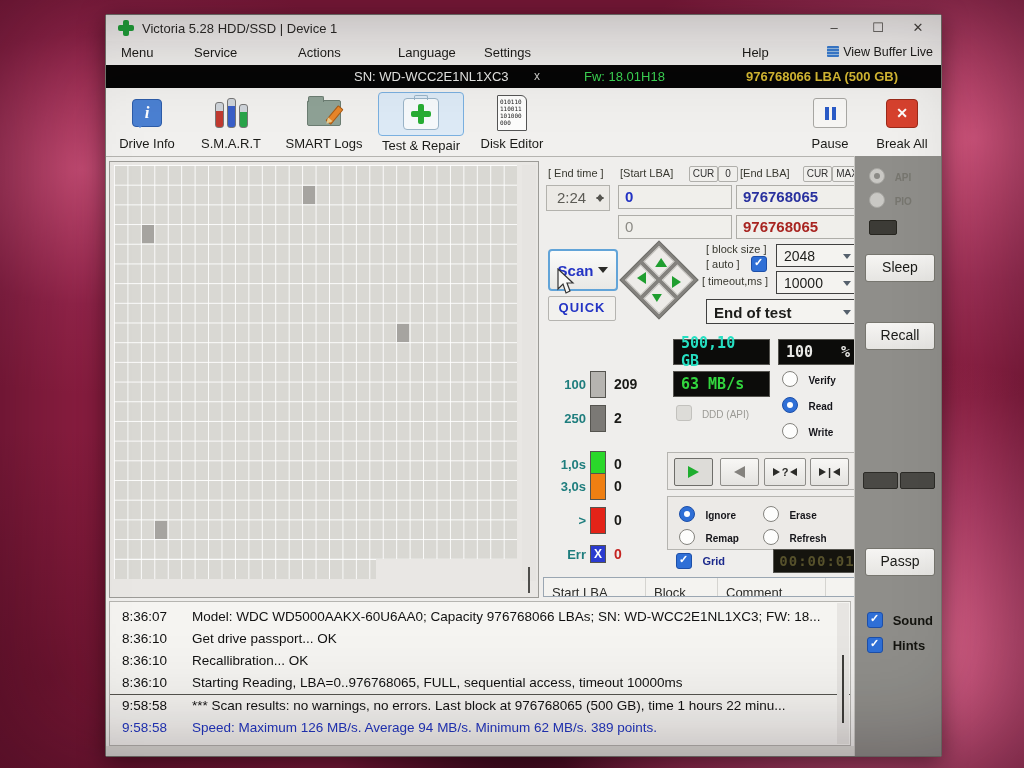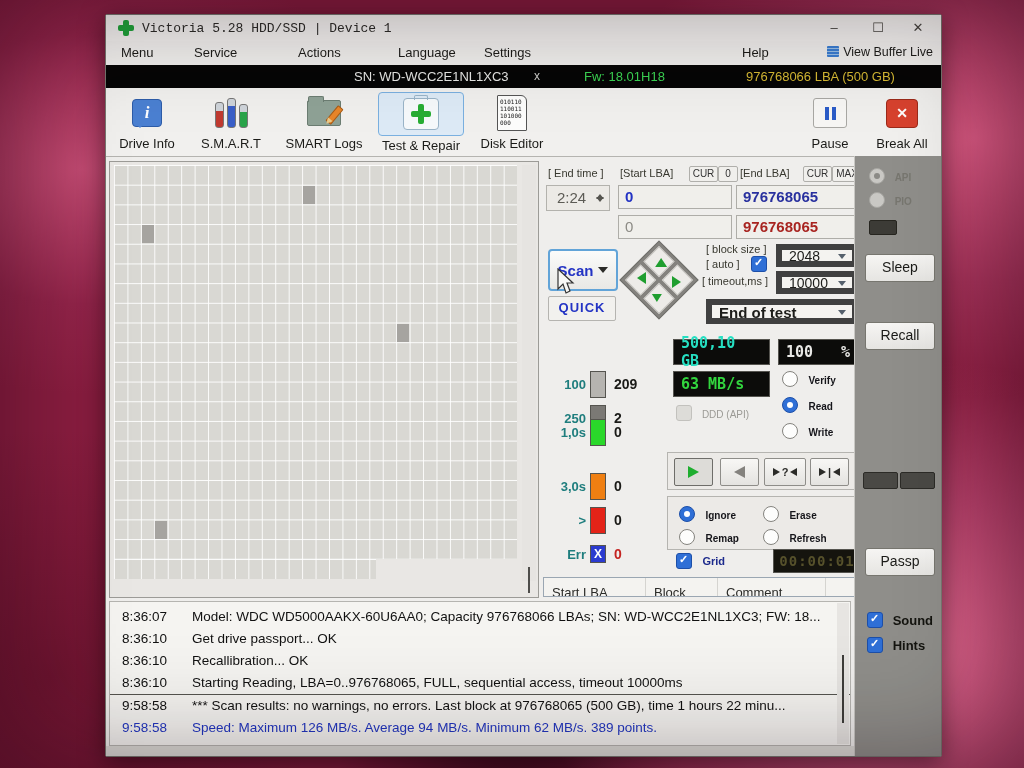--- a/index.html
+++ b/index.html
@@ -19,36 +19,36 @@
 
   .window{position:absolute;left:105px;top:14px;width:835px;height:741px;
     background:#efeeec;border:1px solid #77766f;border-radius:2px;
     box-shadow:0 6px 24px rgba(10,0,5,.5);}
 
   
   .titlebar{position:absolute;left:0;top:0;right:0;height:26px;background:#f4f3f1;border-bottom:1px solid #e0dfdc;}
   .app-icon{position:absolute;left:12px;top:5px;width:16px;height:16px;}
   .app-icon .v{position:absolute;left:5px;top:0;width:6px;height:16px;background:#1fa53a;border-radius:2px;}
   .app-icon .h{position:absolute;left:0;top:5px;width:16px;height:6px;background:#1fa53a;border-radius:2px;}
-  .title-text{position:absolute;left:36px;top:6px;font-size:13px;color:#2b2b28;font-family:Liberation Mono, monospace;}
+  .title-text{position:absolute;left:36px;top:6px;font-size:13px;color:#2b2b28;}
   .winbtn{position:absolute;top:4px;width:30px;height:18px;text-align:center;font-size:13px;color:#45443f;line-height:18px;}
   .btn-min{right:92px;} .btn-max{right:48px;} .btn-close{right:8px;}
 
   .menubar{position:absolute;left:0;top:26px;right:0;height:24px;background:#f2f1ef;}
   .menu-item{position:absolute;top:4px;font-size:13px;color:#1c1c19;}
   .vbl{position:absolute;top:4px;right:8px;font-size:12.5px;color:#1c1c19;}
   .vbl-icon{display:inline-block;width:12px;height:11px;vertical-align:-1px;margin-right:4px;
     background:linear-gradient(#3b7fd4 2px,#9cc2ea 2px 3px,#3b7fd4 3px 5px,#9cc2ea 5px 6px,#3b7fd4 6px 8px,#9cc2ea 8px 9px,#3b7fd4 9px 11px);border-radius:1px;}
 
   .devbar{position:absolute;left:0;top:50px;right:0;height:23px;background:#060606;font-size:13px;font-weight:bold;line-height:23px;}
   .dev-model{position:absolute;left:18px;color:#1fd7bd;margin-top:48px;}
   .dev-sn{position:absolute;left:248px;color:#e8e8e6;font-weight:normal;}
   .dev-x{position:absolute;left:428px;color:#cfcfcc;font-weight:normal;font-size:12px;}
   .dev-fw{position:absolute;left:478px;color:#3bd453;font-weight:normal;}
-  .dev-cap{position:absolute;left:640px;color:#d7ba34;font-weight:normal;}
+  .dev-cap{position:absolute;left:640px;color:#d7ba34;font-weight:bold;}
 
   
   .toolbar{position:absolute;left:0;top:73px;right:0;height:68px;background:#f1f0ee;border-bottom:1px solid #b5b4b0;}
   .tb{position:absolute;top:4px;text-align:center;}
   .tb .icon-box{height:42px;display:flex;align-items:center;justify-content:center;}
   .tb .tb-label{font-size:13px;color:#1b1b18;margin-top:2px;white-space:nowrap;}
   .ic-driveinfo{width:28px;height:26px;background:#4b80d2;border:1px solid #2d5ca8;border-radius:4px;color:#fff;
     font-family:"Liberation Serif",serif;font-style:italic;font-weight:bold;font-size:17px;line-height:25px;text-align:center;position:relative;}
   .ic-driveinfo::after{content:"";position:absolute;left:3px;bottom:-6px;border:4px solid transparent;border-top-color:#4b80d2;}
   .ic-smart{display:flex;align-items:flex-end;gap:3px;}
@@ -109,21 +109,21 @@
   .tri-up{transform:translate(-50%,-50%) rotate(-45deg);border:6px solid transparent;border-bottom:9px solid #1f9e2f;margin-top:-3px;}
   .tri-right{transform:translate(-50%,-50%) rotate(-45deg);border:6px solid transparent;border-left:9px solid #1f9e2f;margin-left:3px;}
   .tri-left{transform:translate(-50%,-50%) rotate(-45deg);border:6px solid transparent;border-right:9px solid #1f9e2f;margin-left:-3px;}
   .tri-down{transform:translate(-50%,-50%) rotate(-45deg);border:5px solid transparent;border-top:8px solid #1f9e2f;margin-top:3px;}
 
   .checkbox{display:inline-block;width:14px;height:14px;background:#2f6fd6;border:1px solid #1d4fa8;border-radius:3px;position:relative;vertical-align:-3px;}
   .checkbox::after{content:"✓";position:absolute;left:2px;top:-1px;color:#fff;font-size:11px;font-weight:bold;}
   .checkbox.disabled{background:#dddcd8;border-color:#c2c1bd;}
   .checkbox.disabled::after{content:"";}
 
-  .dropdown{position:absolute;background:#f4f3f0;border:6px solid #404040;box-sizing:border-box;font-size:14px;color:#1d1d1a;}
+  .dropdown{position:absolute;background:#f4f3f0;border:1px solid #404040;box-sizing:border-box;font-size:14px;color:#1d1d1a;}
   .dropdown .val{position:absolute;left:7px;top:50%;transform:translateY(-50%);}
   .dd-chev{position:absolute;right:6px;top:50%;margin-top:-2px;border:4px solid transparent;border-top:5px solid #55606c;}
 
   .stat-row{position:absolute;left:438px;width:130px;height:30px;}
   .stat-lbl{position:absolute;right:88px;top:6px;font-size:13px;font-weight:bold;color:#1e7d7d;}
   .stat-block{position:absolute;left:46px;top:0;width:16px;height:27px;border:1px solid #55544f;box-sizing:border-box;text-align:center;color:#fff;font-weight:bold;font-size:12px;line-height:25px;}
   .stat-val{position:absolute;left:70px;top:5px;font-size:14px;font-weight:bold;color:#1a1a17;}
 
   .lcd{position:absolute;background:#0c0c0a;border:1px solid #55544f;box-sizing:border-box;
     font-family:"DejaVu Sans Mono",monospace;font-weight:bold;display:flex;align-items:center;padding:0 7px;}
@@ -350,21 +350,21 @@
   <div class="stat-row" style="top:356px">
     <span class="stat-lbl">100</span>
     <span class="stat-block" style="background: rgb(182, 180, 176);"></span>
     <span class="stat-val">209</span>
   </div>
   <div class="stat-row" style="top:390px">
     <span class="stat-lbl">250</span>
     <span class="stat-block" style="background: rgb(123, 121, 117);"></span>
     <span class="stat-val">2</span>
   </div>
-  <div class="stat-row" style="top:404px">
+  <div class="stat-row" style="top:436px">
     <span class="stat-lbl">1,0s</span>
     <span class="stat-block" style="background: rgb(42, 216, 42);"></span>
     <span class="stat-val">0</span>
   </div>
   <div class="stat-row" style="top:458px">
     <span class="stat-lbl">3,0s</span>
     <span class="stat-block" style="background: rgb(239, 127, 18);"></span>
     <span class="stat-val">0</span>
   </div>
   <div class="stat-row" style="top:492px">

